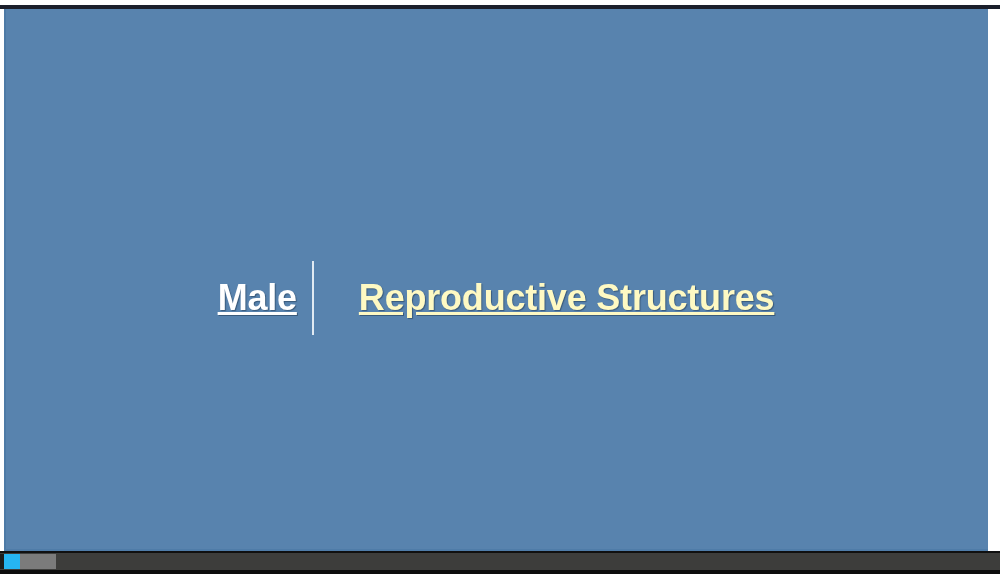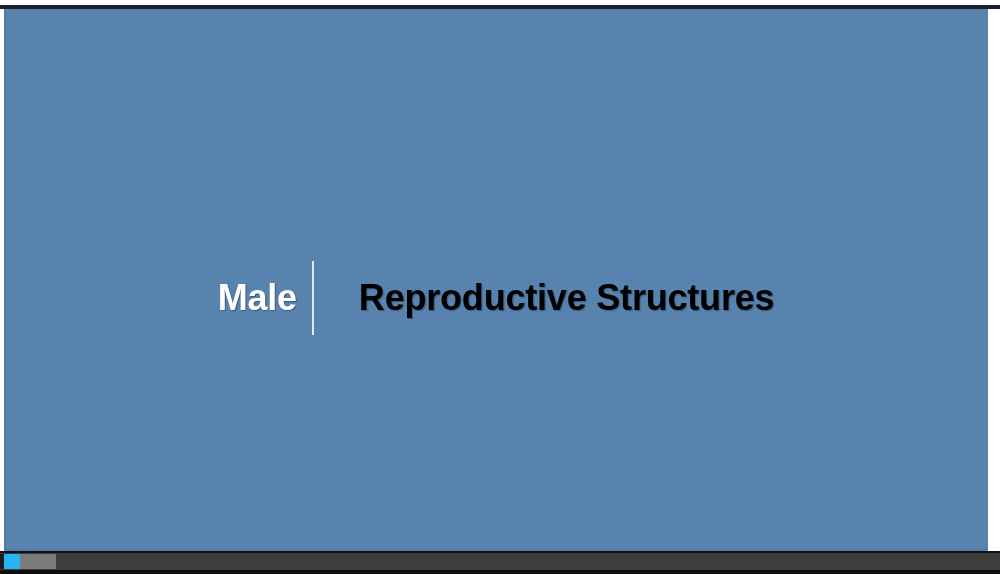--- a/index.html
+++ b/index.html
@@ -76,20 +76,21 @@
     white-space: nowrap;
   }
   .title-part {
     color: #ffffff;
     font-family: "Liberation Sans", sans-serif;
     font-weight: bold;
     font-size: 36px;
     letter-spacing: -0.2px;
     line-height: 1;
     text-shadow: 1px 1px 1px rgba(20, 40, 60, 0.45);
+    text-decoration: underline;
   }
   #title-primary {
     padding-right: 15px;
   }
   #title-divider {
     width: 2px;
     height: 74px;
     background: #e9eff5;
     flex: 0 0 auto;
     opacity: 0.95;
@@ -165,21 +166,21 @@
 
   <div id="top-rule"></div>
 
   <div id="slide-stage" style="background: rgb(88, 131, 174);">
     <div id="stage-left-edge"></div>
     <div id="stage-bottom-edge"></div>
 
     <div id="slide-title">
       <span class="title-part" id="title-primary" style="color: rgb(255, 255, 255);">Male</span>
       <span id="title-divider"></span>
-      <span class="title-part" id="title-secondary" style="color: #000000; padding-left: 45px;">Reproductive Structures</span>
+      <span class="title-part" id="title-secondary" style="color: #fef9c3; padding-left: 45px;">Reproductive Structures</span>
     </div>
   </div>
 
   <div id="player-bar">
     <div id="player-bar-topline"></div>
 
     <div id="progress-track">
       <div id="progress-loaded" style="width: 52px; background: rgb(123, 123, 123);"></div>
       <div id="progress-played" style="width: 16px; background: rgb(38, 181, 242);"></div>
       <div id="progress-start-cap"></div>

